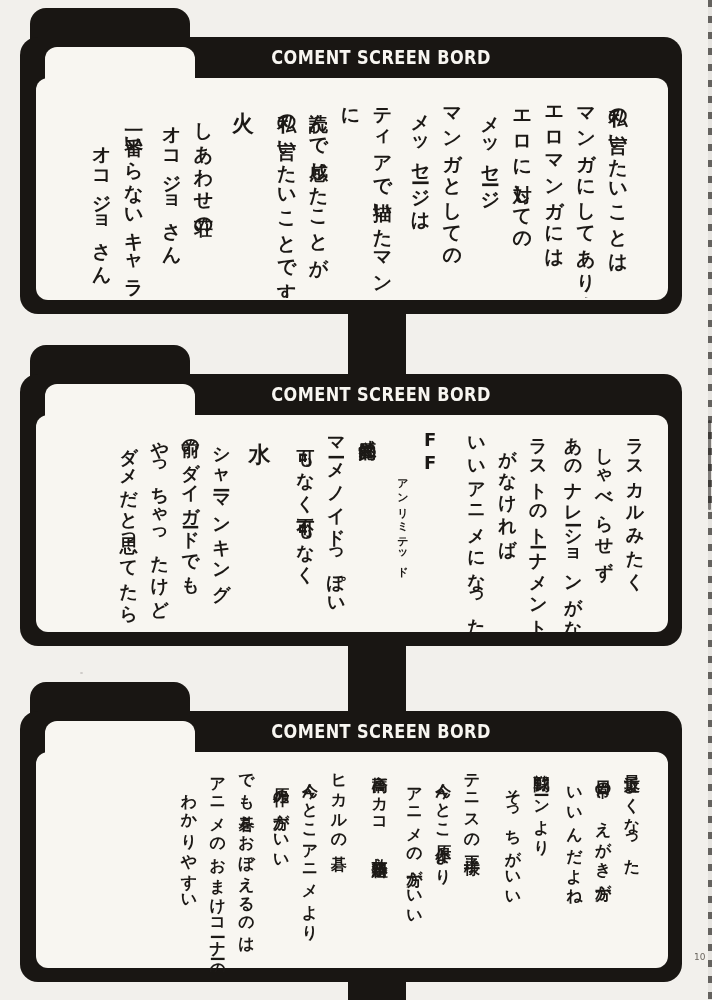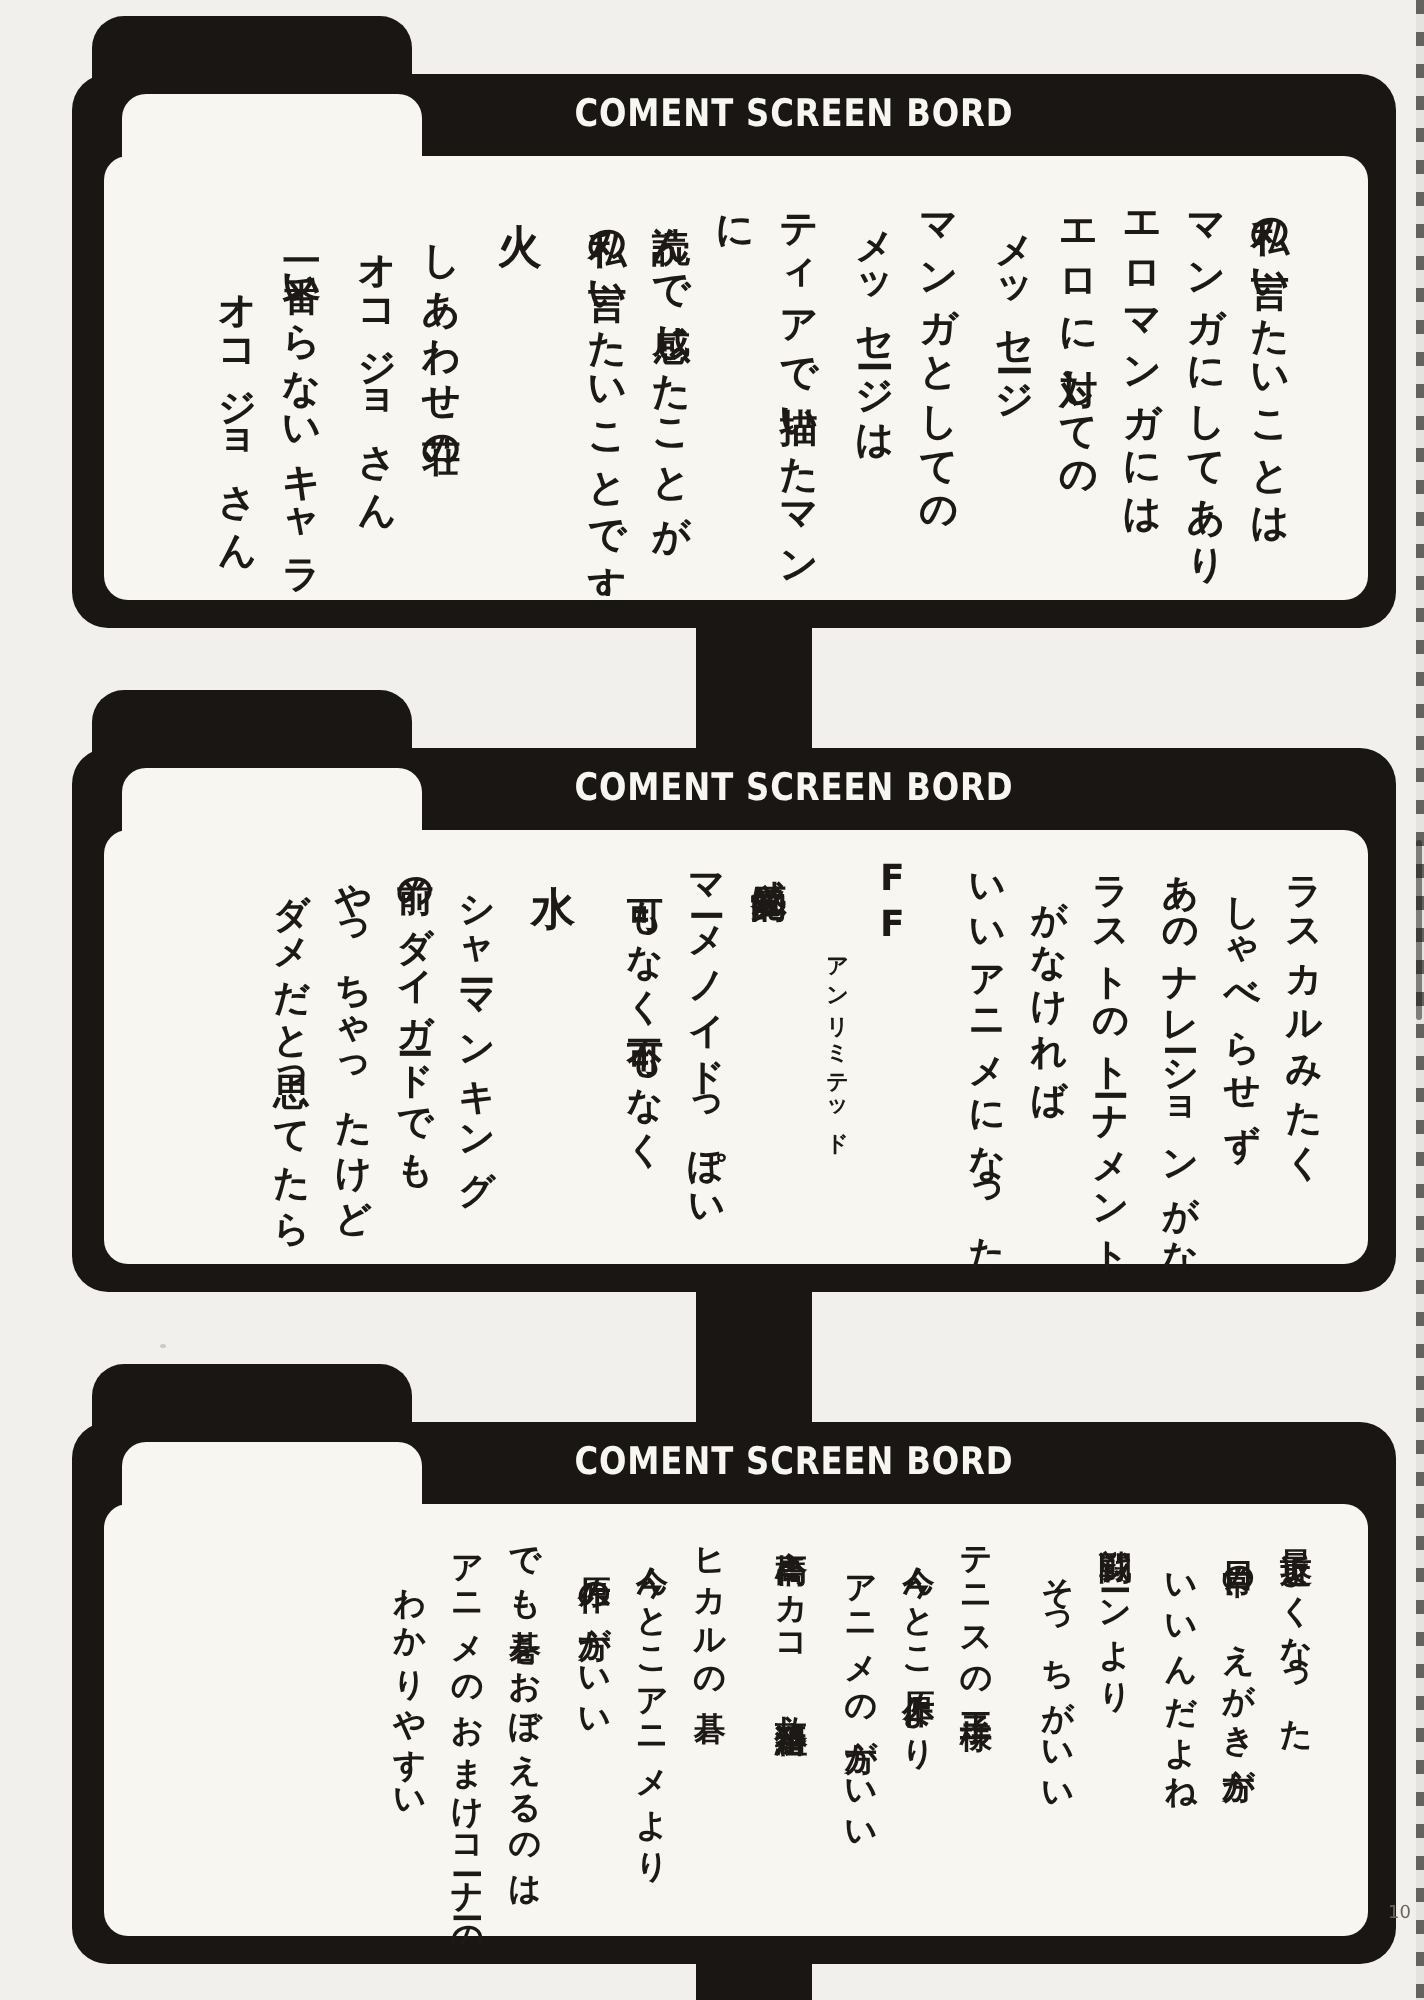--- a/index.html
+++ b/index.html
@@ -1,21 +1,21 @@
 <!DOCTYPE html>
 <html><head>
 <meta charset="utf-8">
 <style>
   html,body{margin:0;padding:0;}
   body{
     width:712px;height:1000px;position:relative;overflow:hidden;
     background:#f2f0ec;
     font-family:"DejaVu Sans",sans-serif;
   }
-  .panel{position:absolute;left:36px;width:662px;z-index:2;}
+  .panel{position:absolute;left:20px;width:662px;z-index:2;}
   .panel-1{top:8px;height:306px;}
   .panel-2{top:345px;height:301px;}
   .panel-3{top:682px;height:300px;}
 
   
   .outer-tab{position:absolute;left:10px;top:0;width:160px;height:50px;
     background:#191613;border-radius:16px 16px 0 0;}
   .outer-body{position:absolute;left:0;top:29px;right:0;bottom:0;
     background:#191613;border-radius:18px;}
 

